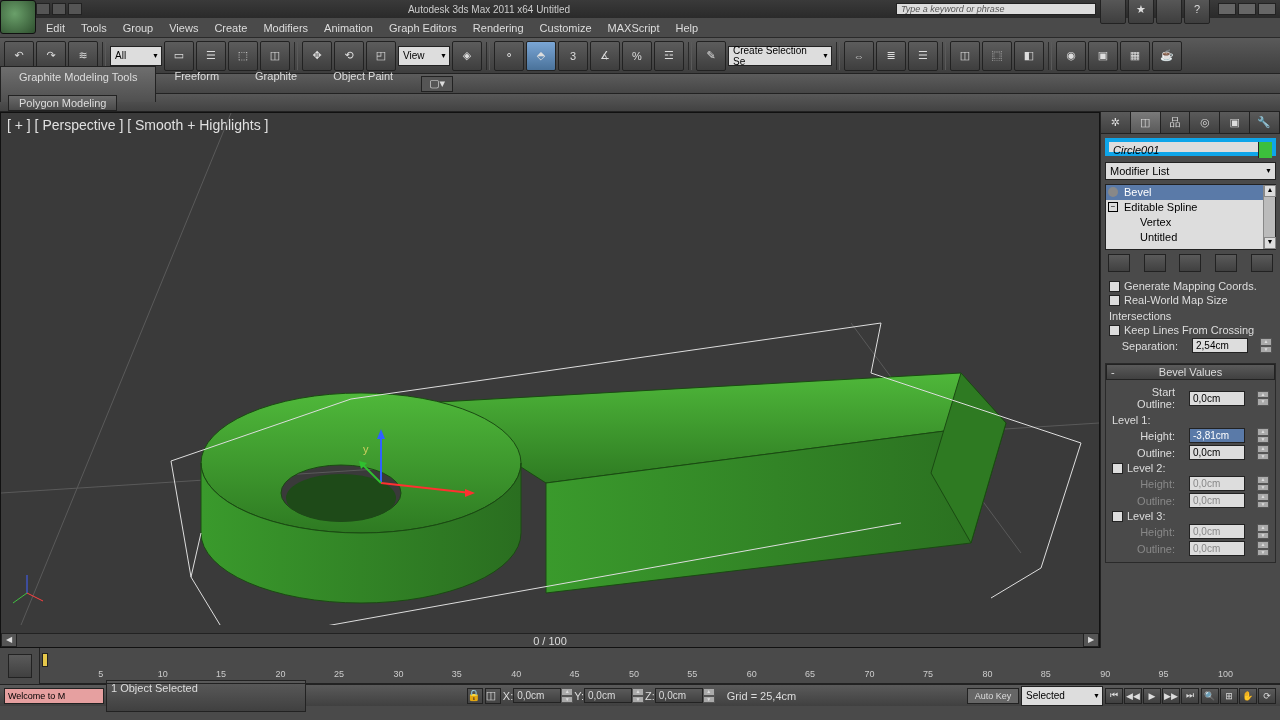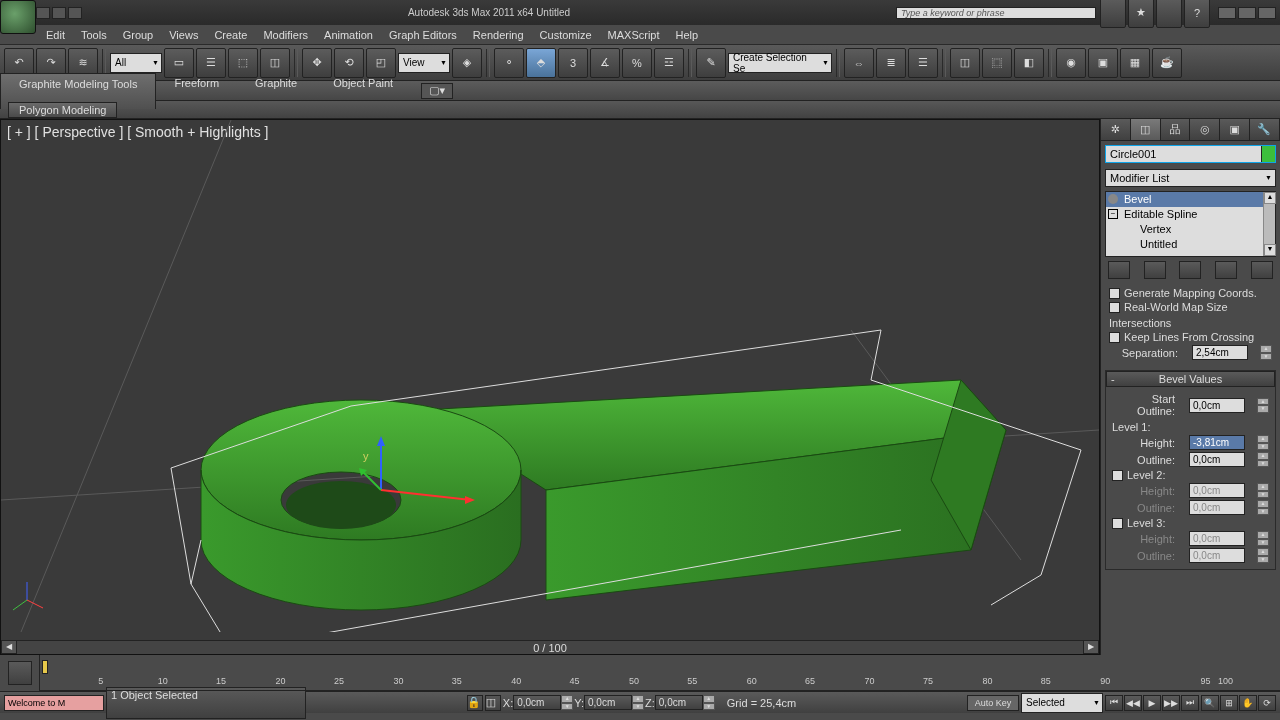--- a/index.html
+++ b/index.html
@@ -1,19 +1,19 @@
 <!DOCTYPE html>
 <html><head>
 <meta charset="utf-8">
 <style>
 * { margin: 0; padding: 0; box-sizing: border-box; font-family: Tahoma, sans-serif; font-size: 11px; user-select: none; }
 body { width: 1280px; height: 720px; background: #4a4a4a; color: #ddd; overflow: hidden; position: relative; }
 
 
-.titlebar { height: 25px; background: linear-gradient(#3a3a3a,#2a2a2a); display: flex; align-items: center; }
+.titlebar { height: 18px; background: linear-gradient(#3a3a3a,#2a2a2a); display: flex; align-items: center; }
 .titlebar .qat { display: flex; gap: 2px; padding-left: 4px; }
 .titlebar .qat span { width: 14px; height: 12px; background: #555; border: 1px solid #222; }
 .titlebar .title { flex: 1; text-align: center; color: #ccc; font-size: 10px; }
 .titlebar .searchbox { width: 200px; height: 12px; background: #ddd; border: 1px solid #222; color: #555; font-style: italic; padding-left: 4px; font-size: 9px; line-height: 10px; overflow: hidden; }
 .titlebar .win-ctrl { display: flex; gap: 2px; padding: 0 4px; }
 .titlebar .win-ctrl span { width: 18px; height: 12px; background: #666; border: 1px solid #222; }
 
 
 .menubar { height: 20px; background: #4a4a4a; display: flex; align-items: center; padding-left: 38px; border-bottom: 1px solid #2a2a2a; }
 .menubar span { padding: 0 8px; cursor: pointer; }
@@ -47,21 +47,21 @@
 .vpscroll-mid { position: absolute; left: 16px; right: 16px; bottom: 0; height: 14px; background: #444; border-top: 1px solid #222; text-align: center; font-size: 10px; line-height: 14px; }
 
 .viewport svg { position: absolute; top: 0; left: 0; }
 
 
 .cmdpanel { width: 180px; background: #4a4a4a; border-left: 1px solid #222; display: flex; flex-direction: column; }
 .cmdtabs { display: flex; height: 22px; border-bottom: 1px solid #222; }
 .cmdtabs span { flex: 1; background: linear-gradient(#5a5a5a,#404040); border-right: 1px solid #222; display: flex; align-items: center; justify-content: center; }
 .cmdtabs span.active { background: linear-gradient(#7a7a7a,#5a5a5a); }
 
-.namebox { margin: 4px; height: 18px; background: #ddd; color: #000; border: 1px solid #0ea5e9; padding-left: 4px; line-height: 16px; position: relative; }
+.namebox { margin: 4px; height: 18px; background: #ddd; color: #000; border: 4px solid #0ea5e9; padding-left: 4px; line-height: 16px; position: relative; font-style: italic; }
 .nameclr { position: absolute; right: 0; top: 0; width: 14px; height: 16px; background: #3cbf3c; border-left: 1px solid #222; }
 
 .modlist { margin: 2px 4px; height: 18px; background: #ddd; color: #000; border: 1px solid #222; padding-left: 4px; line-height: 16px; position: relative; }
 .modlist::after { content: "▼"; position: absolute; right: 3px; font-size: 7px; }
 
 .stackbox { margin: 2px 4px; height: 66px; background: #ddd; color: #000; border: 1px solid #222; position: relative; font-size: 10px; }
 .stackrow { padding: 0 4px 0 18px; height: 15px; line-height: 15px; position: relative; }
 .stackrow.sel { background: #5a7aa8; color: #fff; }
 .stackrow .eye { position: absolute; left: 2px; top: 2px; width: 10px; height: 10px; background: #888; border-radius: 50%; }
 .stackrow .plus { position: absolute; left: 2px; top: 2px; width: 10px; height: 10px; border: 1px solid #000; text-align: center; line-height: 8px; font-size: 8px; }
@@ -414,21 +414,21 @@
       <div class="tick" style="left: 42.7%;">45</div>
       <div class="tick" style="left: 47.5%;">50</div>
       <div class="tick" style="left: 52.2%;">55</div>
       <div class="tick" style="left: 57%;">60</div>
       <div class="tick" style="left: 61.7%;">65</div>
       <div class="tick" style="left: 66.5%;">70</div>
       <div class="tick" style="left: 71.2%;">75</div>
       <div class="tick" style="left: 76%;">80</div>
       <div class="tick" style="left: 80.7%;">85</div>
       <div class="tick" style="left: 85.5%;">90</div>
-      <div class="tick" style="left: 90.2%; margin-left: 42px;">95</div>
+      <div class="tick" style="left: 90.2%;">95</div>
       <div class="tick" style="left: 95%;">100</div>
     </div>
 </div>
 
 <div class="statusbar">
   <div class="listener clamp">Welcome to M</div>
   <div class="selstat">1 Object Selected</div>
   <div style="flex:1"></div>
   <div class="lockic">🔒</div>
   <div class="lockic">◫</div>

